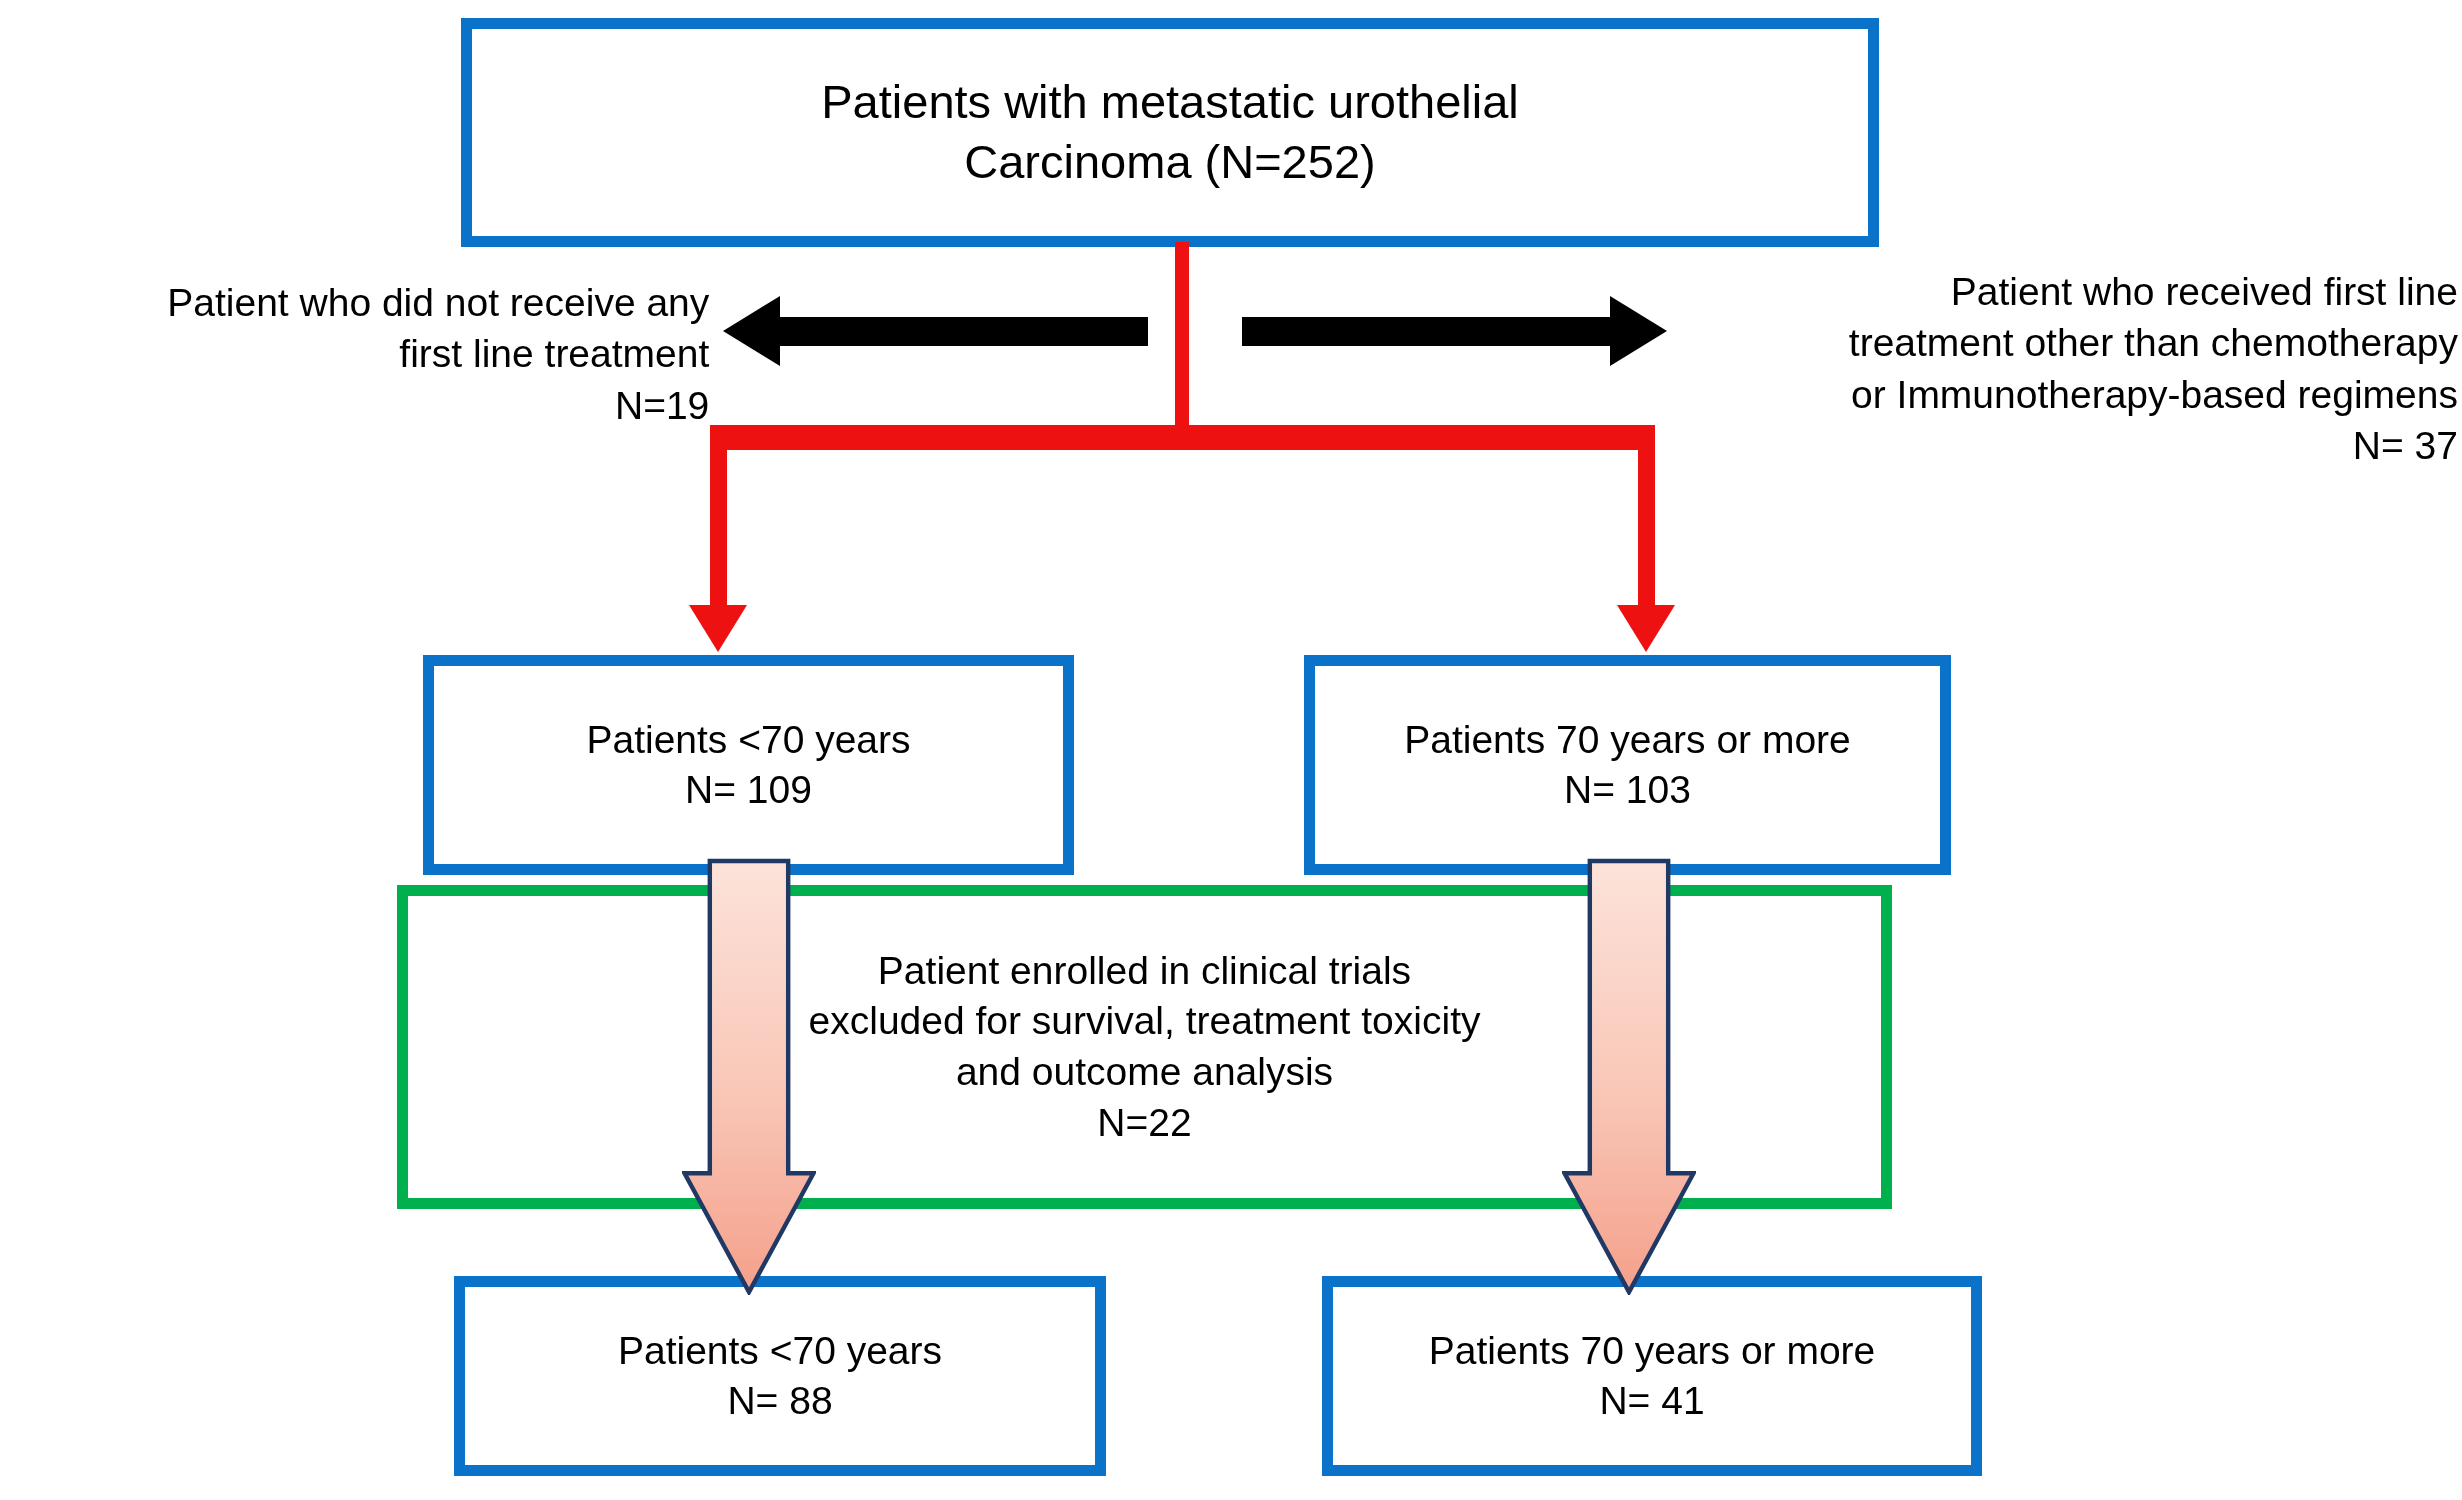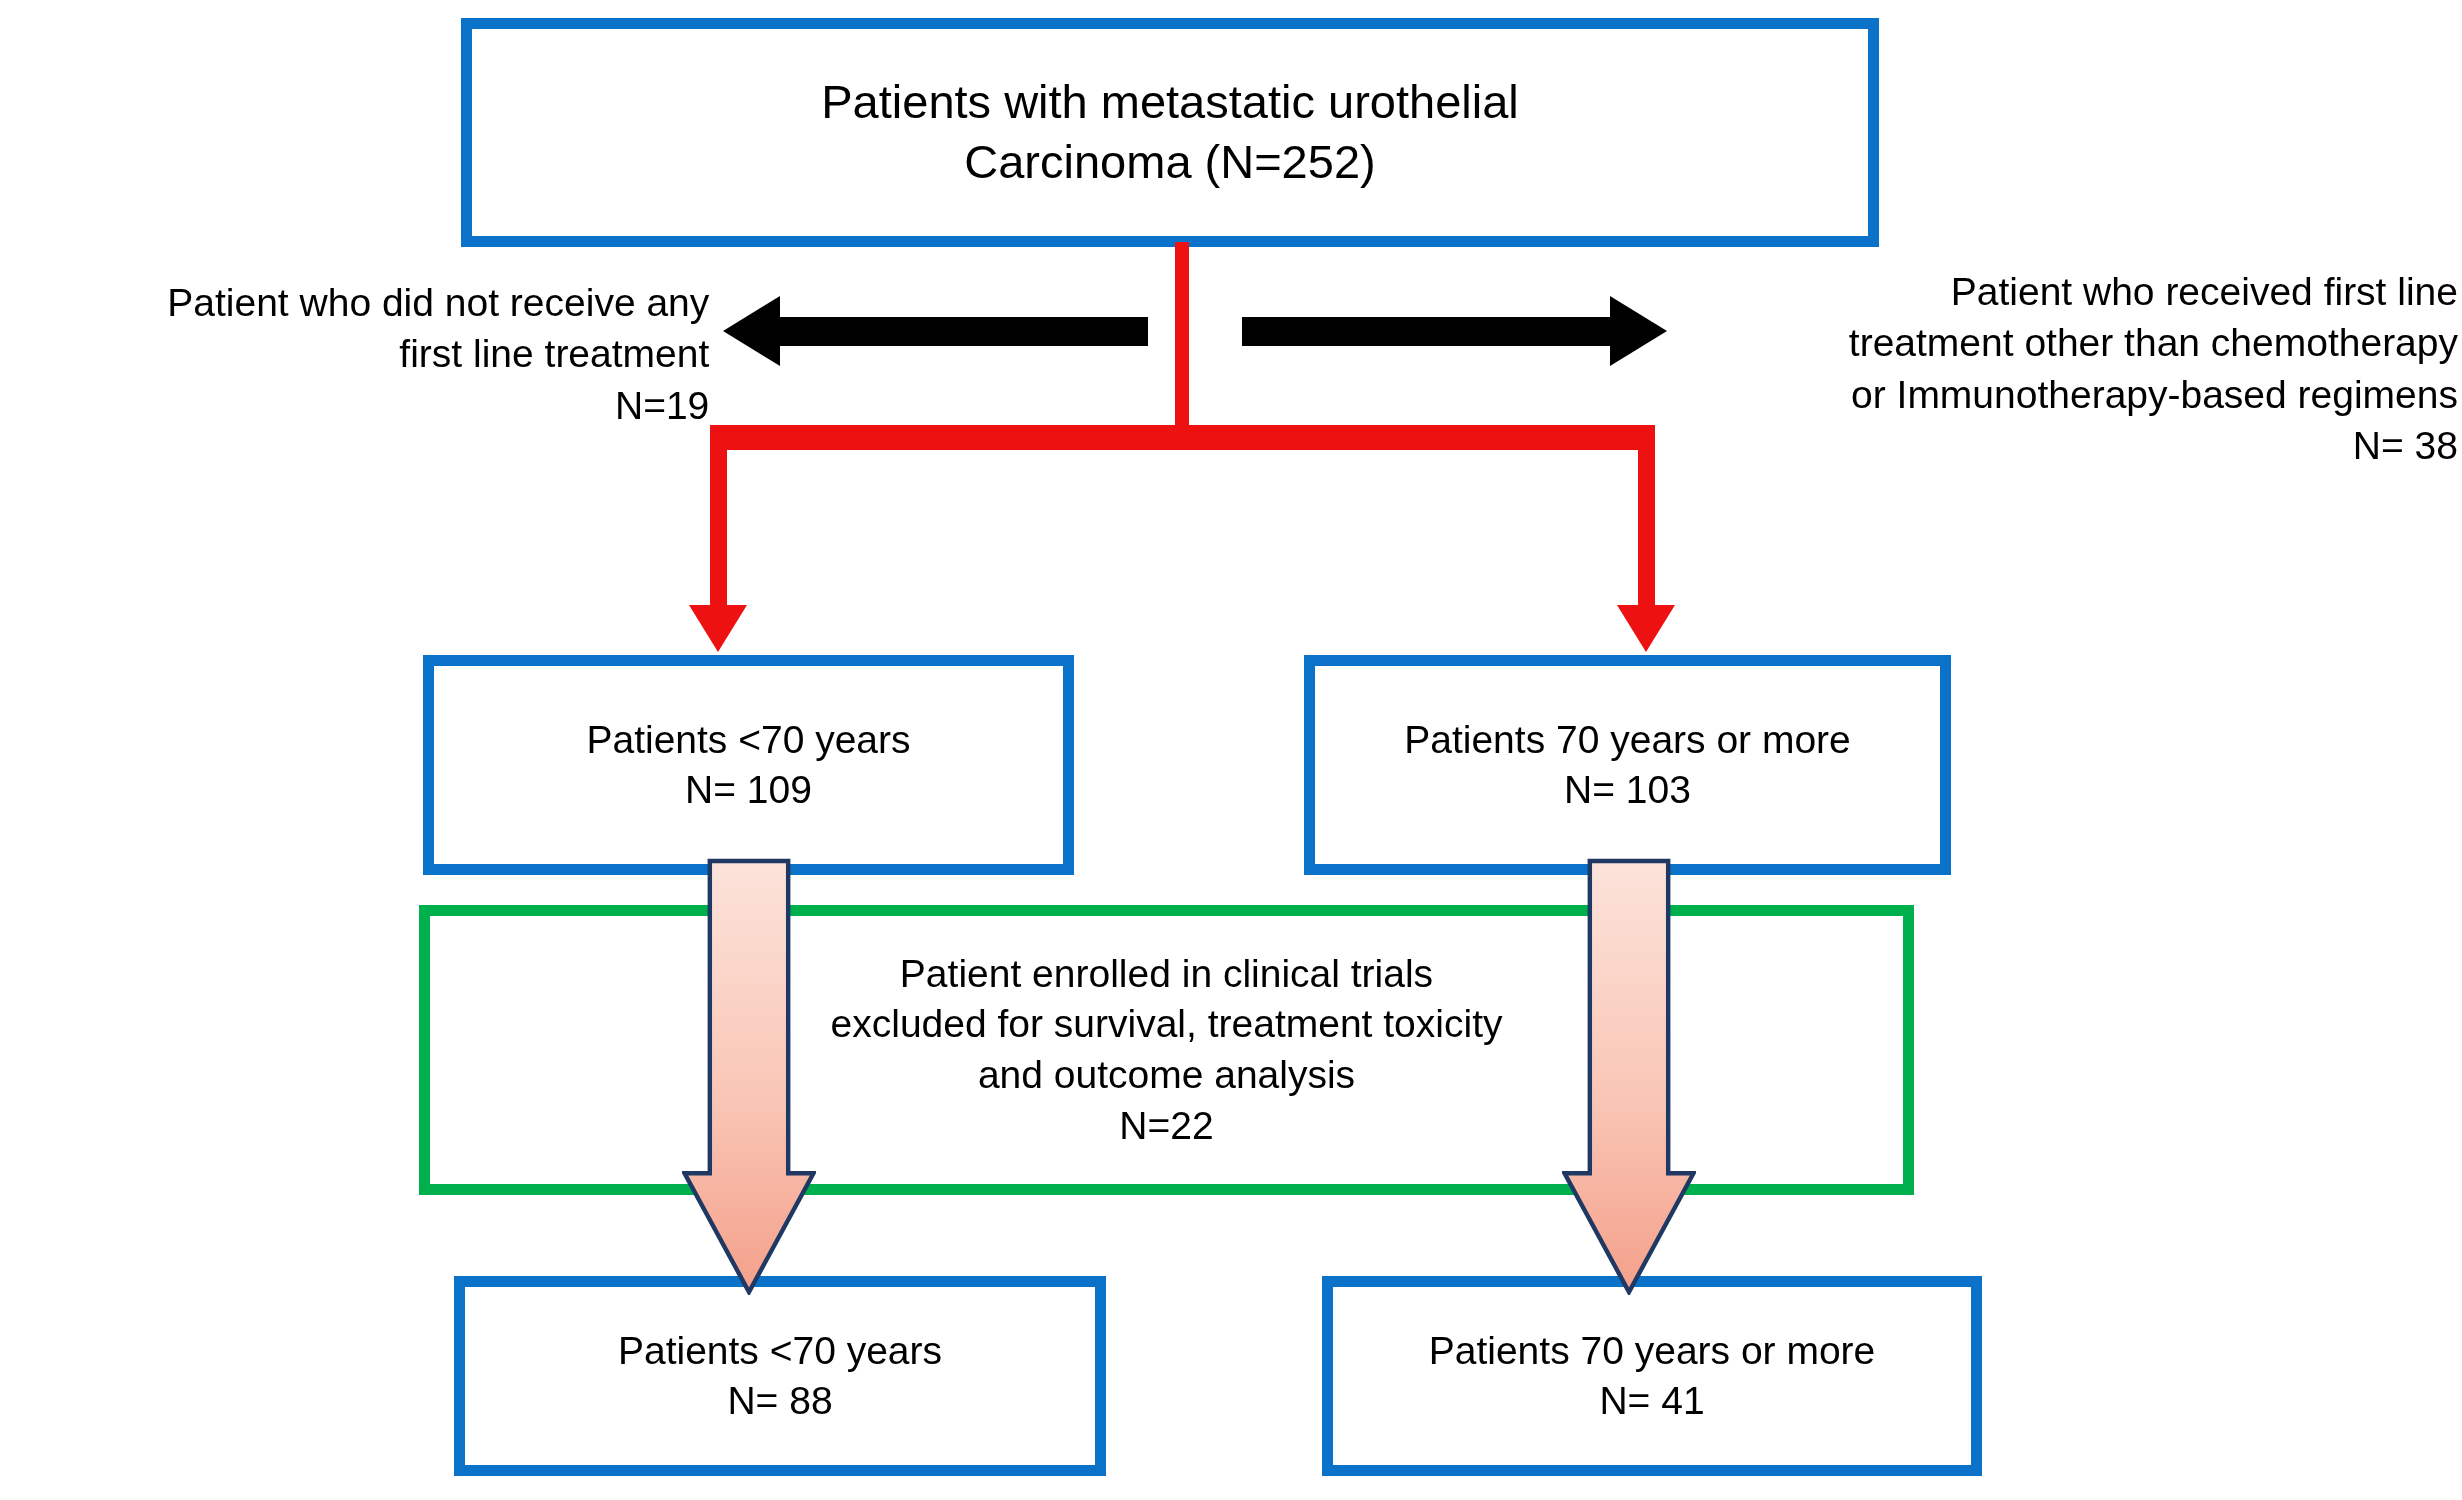--- a/index.html
+++ b/index.html
@@ -31,21 +31,21 @@
   
   #box-top{ left:461px; top:17.7px; width:1418px; height:229px; }
   #box-top .line{ font-size:47px; font-weight:normal; }
 
   
   #box-mid-left{ left:423px; top:655px; width:651px; height:220px; }
   #box-mid-right{ left:1304px; top:655px; width:647px; height:220px; }
   #box-mid-left .line, #box-mid-right .line{ font-size:39px; }
 
   
-  #box-green{ left:419px; top:885px; width:1495px; height:290px;margin-top:20px; }
+  #box-green{ left:397px; top:885px; width:1495px; height:324px; }
   #box-green .inner{
     position:relative; z-index:4;
     display:flex; flex-direction:column; align-items:center; justify-content:center;
     width:100%; pointer-events:none;
   }
   #box-green .line{ font-size:39px; line-height:1.30; }
 
   
   #box-bot-left{ left:454px; top:1276px; width:652px; height:200px; }
   #box-bot-right{ left:1322px; top:1276px; width:660px; height:200px; }
@@ -127,21 +127,21 @@
   <div class="side-caption" id="caption-left">
     <div>Patient who did not receive any</div>
     <div>first line treatment</div>
     <div>N=19</div>
   </div>
 
   <div class="side-caption" id="caption-right">
     <div>Patient who received first line</div>
     <div>treatment other than chemotherapy</div>
     <div>or Immunotherapy-based regimens</div>
-    <div>N= 38</div>
+    <div>N= 37</div>
   </div>
 
   <div class="box blue" id="box-mid-left">
     <span class="line">Patients &lt;70 years</span>
     <span class="line">N= 109</span>
   </div>
   <div class="box blue" id="box-mid-right">
     <span class="line">Patients 70 years or more</span>
     <span class="line">N= 103</span>
   </div>

